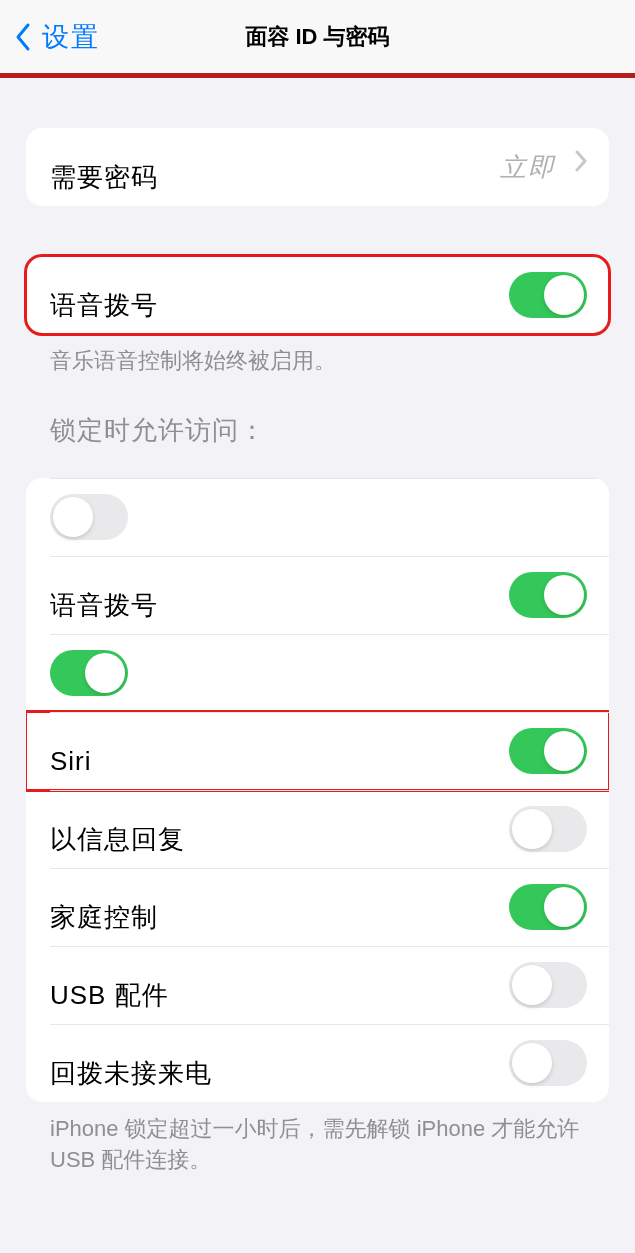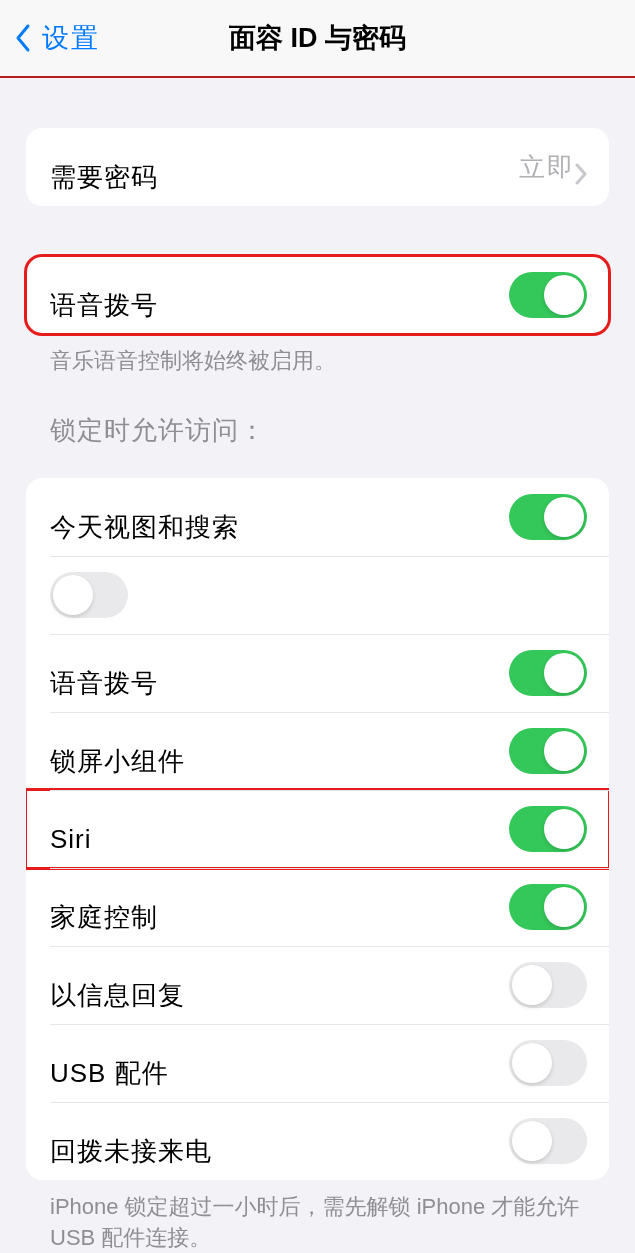--- a/index.html
+++ b/index.html
@@ -11,21 +11,21 @@
     body {
       width: 635px;
       height: 1253px;
       background: #f2f2f7;
       font-family: -apple-system, "PingFang SC", "Helvetica Neue", sans-serif;
       overflow: hidden;
     }
     .header {
       height: 78px;
       background: #f8f8f8;
-      border-bottom: 2px solid #b91c1c;
+      border-bottom: 5px solid #b91c1c;
       display: flex;
       align-items: center;
       position: relative;
     }
     .back-button {
       display: flex;
       align-items: center;
       padding-left: 14px;
       height: 100%;
       cursor: pointer;
@@ -42,21 +42,21 @@
     .back-label {
       color: #007aff;
       font-size: 27px;
       margin-left: 10px;
       letter-spacing: 2px;
     }
     .header-title {
       position: absolute;
       left: 50%;
       transform: translateX(-50%);
-      font-size: 27px;
+      font-size: 22px;
       font-weight: 600;
       color: #000;
     }
     .content {
       padding: 0;
     }
     .group {
       margin: 20px 26px 0 26px;
       background: #fff;
       border-radius: 16px;
@@ -89,22 +89,23 @@
       background: #e5e5ea;
     }
     .row-label {
       font-size: 26px;
       color: #000;
       letter-spacing: 1px;
       margin-top: 21px;
     }
     .row-value-wrap {
       display: flex;
-      align-items: flex-end;
-      gap: 0;
+      align-items: flex-start;
+      gap: 19px;
+      font-style: italic;
     }
     .row-value {
       font-size: 26px;
       color: #b0b0b5;
       letter-spacing: 2px;
     }
     .chevron-right {
       width: 12px;
       height: 22px;
       stroke: #c7c7cc;
@@ -196,62 +197,55 @@
         <div class="toggle-knob"></div>
       </div>
     </div>
   </div>
 
   <div class="footer-text">音乐语音控制将始终被启用。</div>
 
   <div class="section-header">锁定时允许访问：</div>
 
   <div class="group" id="access-group">
-      <div class="row">
-        <div class="row-label">今天视图和搜索</div>
-        <div class="toggle on">
-          <div class="toggle-knob"></div>
-        </div>
-      </div>
       <div class="row has-sep">
         <div class="toggle off">
           <div class="toggle-knob"></div>
         </div>
       </div>
       <div class="row has-sep">
         <div class="row-label">语音拨号</div>
         <div class="toggle on">
           <div class="toggle-knob"></div>
         </div>
       </div>
       <div class="row has-sep">
-        <div class="row-label">锁屏小组件</div>
         <div class="toggle on">
           <div class="toggle-knob"></div>
         </div>
       </div>
       <div class="row has-sep row-highlight-wrap">
         <div class="row-label">Siri</div>
         <div class="toggle on">
           <div class="toggle-knob"></div>
         </div>
       </div>
       <div class="row has-sep">
+        <div class="row-label">以信息回复</div>
+        <div class="toggle off">
+          <div class="toggle-knob"></div>
+        </div>
+      </div>
+      <div class="row has-sep">
         <div class="row-label">家庭控制</div>
         <div class="toggle on">
           <div class="toggle-knob"></div>
         </div>
       </div>
       <div class="row has-sep">
-        <div class="row-label">以信息回复</div>
-        <div class="toggle off">
-          <div class="toggle-knob"></div>
-        </div>
-      </div>
-      <div class="row has-sep">
         <div class="row-label">USB 配件</div>
         <div class="toggle off">
           <div class="toggle-knob"></div>
         </div>
       </div>
       <div class="row has-sep">
         <div class="row-label">回拨未接来电</div>
         <div class="toggle off">
           <div class="toggle-knob"></div>
         </div>

